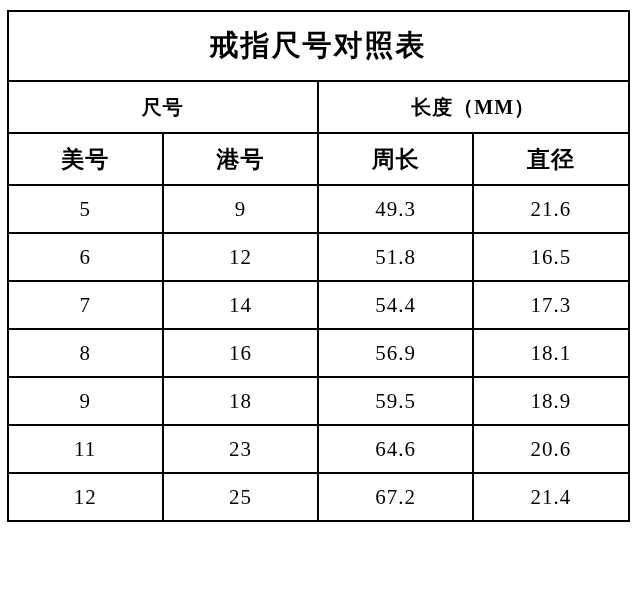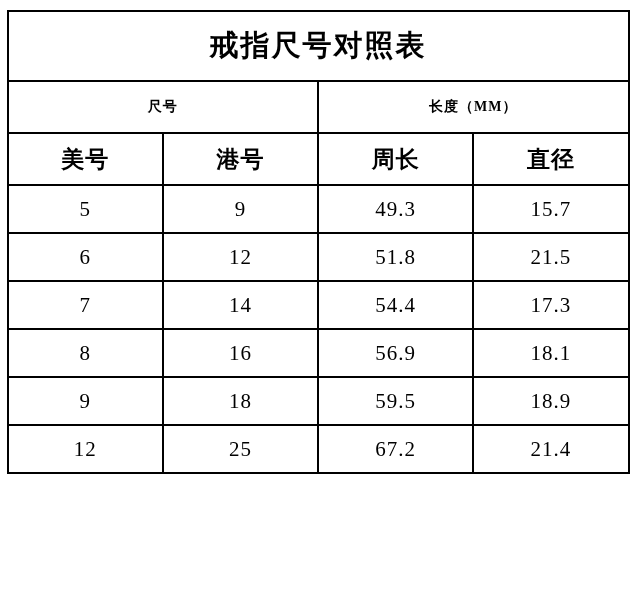--- a/index.html
+++ b/index.html
@@ -35,21 +35,21 @@
   }
   .title-cell {
     height: 68px;
     font-size: 29px;
     font-weight: bold;
     letter-spacing: 2px;
     border-top: 2px solid #000000;
   }
   .group-cell {
     height: 50px;
-    font-size: 14px;
+    font-size: 20px;
     font-weight: bold;
     letter-spacing: 1px;
   }
   .sub-head-cell {
     height: 50px;
     font-size: 23px;
     font-weight: bold;
     letter-spacing: 1px;
   }
   .data-cell {
@@ -81,47 +81,53 @@
         <td class="sub-head-cell col-a">美号</td>
         <td class="sub-head-cell col-b">港号</td>
         <td class="sub-head-cell col-c">周长</td>
         <td class="sub-head-cell col-d">直径</td>
       </tr>
 
       <tr>
         <td class="data-cell col-a">5</td>
         <td class="data-cell col-b">9</td>
         <td class="data-cell col-c">49.3</td>
-        <td class="data-cell col-d">15.7</td>
+        <td class="data-cell col-d">21.6</td>
       </tr>
       <tr>
         <td class="data-cell col-a">6</td>
         <td class="data-cell col-b">12</td>
         <td class="data-cell col-c">51.8</td>
-        <td class="data-cell col-d">21.5</td>
+        <td class="data-cell col-d">16.5</td>
       </tr>
       <tr>
         <td class="data-cell col-a">7</td>
         <td class="data-cell col-b">14</td>
         <td class="data-cell col-c">54.4</td>
         <td class="data-cell col-d">17.3</td>
       </tr>
       <tr>
         <td class="data-cell col-a">8</td>
         <td class="data-cell col-b">16</td>
         <td class="data-cell col-c">56.9</td>
         <td class="data-cell col-d">18.1</td>
       </tr>
       <tr>
         <td class="data-cell col-a">9</td>
         <td class="data-cell col-b">18</td>
         <td class="data-cell col-c">59.5</td>
         <td class="data-cell col-d">18.9</td>
       </tr>
       <tr>
+        <td class="data-cell col-a">11</td>
+        <td class="data-cell col-b">23</td>
+        <td class="data-cell col-c">64.6</td>
+        <td class="data-cell col-d">20.6</td>
+      </tr>
+      <tr>
         <td class="data-cell col-a">12</td>
         <td class="data-cell col-b">25</td>
         <td class="data-cell col-c">67.2</td>
         <td class="data-cell col-d">21.4</td>
       </tr>
     </tbody>
   </table>
 </div>
 
 </body></html>

